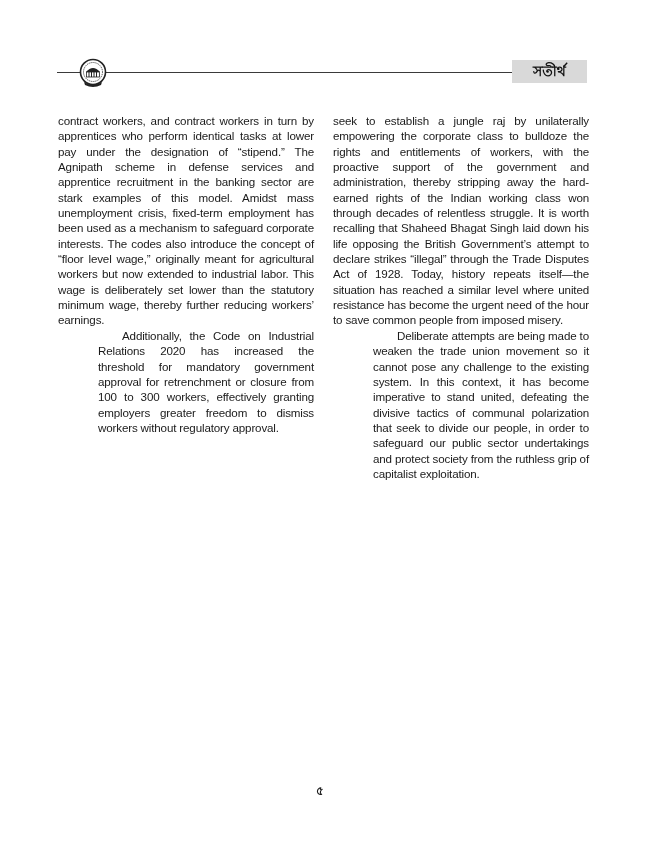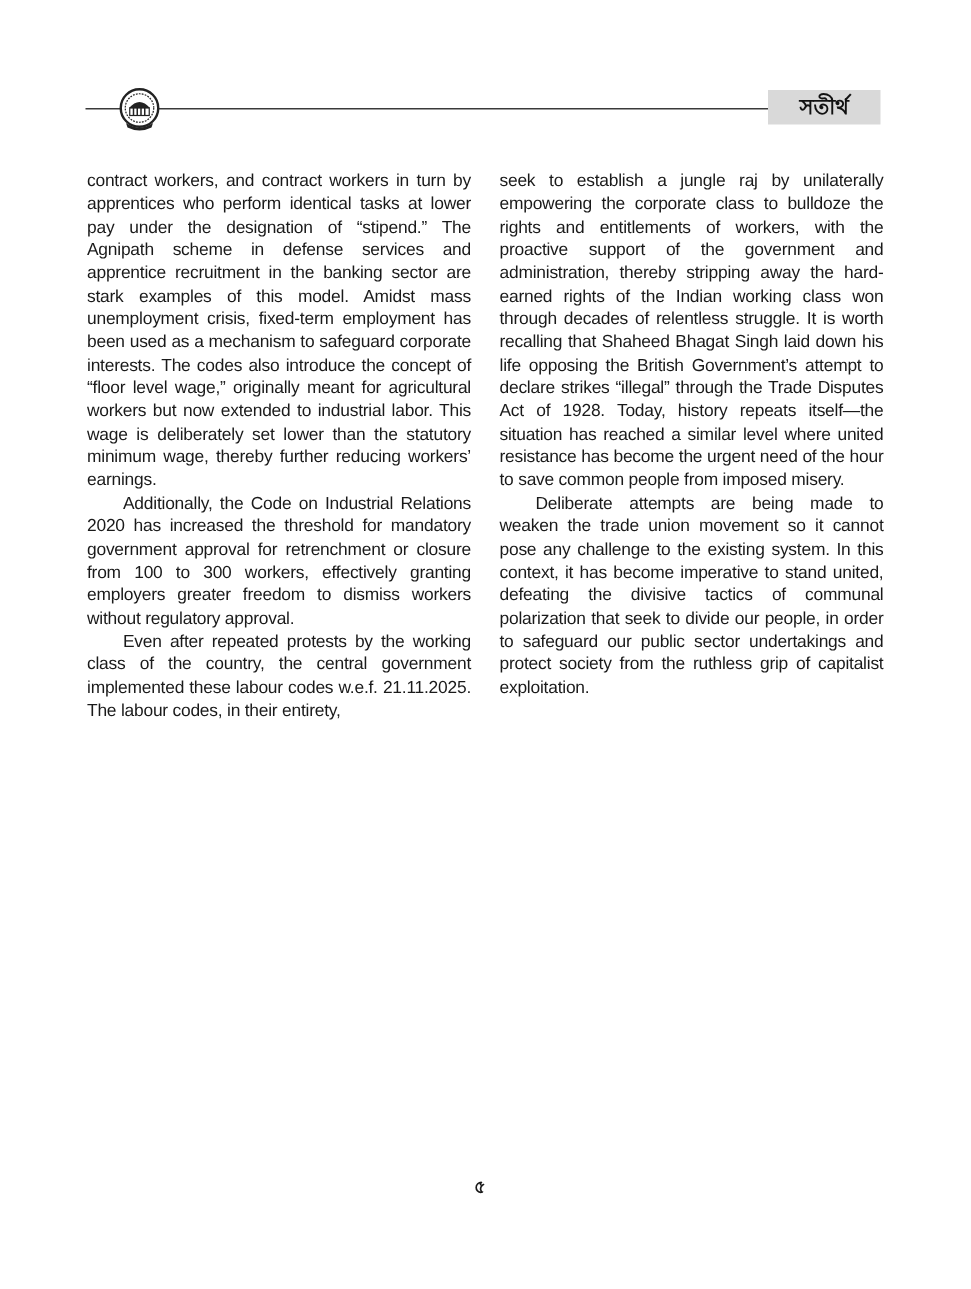--- a/index.html
+++ b/index.html
@@ -55,20 +55,21 @@
       letter-spacing: -0.15px;
     }
     .col-left { left: 58px; }
     .col-right { left: 333px; }
     .column p {
       margin: 0;
       padding: 0;
     }
     .column p.indent {
       text-indent: 24px;
+      margin-left: 40px;
     }
     .page-number {
       position: absolute;
       left: 316px;
       top: 782px;
       font-family: "DejaVu Sans", sans-serif;
       font-size: 12px;
       font-weight: bold;
       color: #1a1a1a;
     }
@@ -92,21 +93,20 @@
   </svg>
 </div>
 
 <div class="magazine-badge">
   <span>সতীর্থ</span>
 </div>
 
 <div class="column col-left">
   <p>contract workers, and contract workers in turn by apprentices who perform identical tasks at lower pay under the designation of “stipend.” The Agnipath scheme in defense services and apprentice recruitment in the banking sector are stark examples of this model. Amidst mass unemployment crisis, fixed-term employment has been used as a mechanism to safeguard corporate interests. The codes also introduce the concept of “floor level wage,” originally meant for agricultural workers but now extended to industrial labor. This wage is deliberately set lower than the statutory minimum wage, thereby further reducing workers’ earnings.</p>
   <p class="indent">Additionally, the Code on Industrial Relations 2020 has increased the threshold for mandatory government approval for retrenchment or closure from 100 to 300 workers, effectively granting employers greater freedom to dismiss workers without regulatory approval.</p>
-  <p class="indent">Even after repeated protests by the working class of the country, the central government implemented these labour codes w.e.f. 21.11.2025. The labour codes, in their entirety,</p>
 </div>
 
 <div class="column col-right">
   <p>seek to establish a jungle raj by unilaterally empowering the corporate class to bulldoze the rights and entitlements of workers, with the proactive support of the government and administration, thereby stripping away the hard-earned rights of the Indian working class won through decades of relentless struggle. It is worth recalling that Shaheed Bhagat Singh laid down his life opposing the British Government’s attempt to declare strikes “illegal” through the Trade Disputes Act of 1928. Today, history repeats itself—the situation has reached a similar level where united resistance has become the urgent need of the hour to save common people from imposed misery.</p>
   <p class="indent">Deliberate attempts are being made to weaken the trade union movement so it cannot pose any challenge to the existing system. In this context, it has become imperative to stand united, defeating the divisive tactics of communal polarization that seek to divide our people, in order to safeguard our public sector undertakings and protect society from the ruthless grip of capitalist exploitation.</p>
 </div>
 
 <div class="page-number">৫</div>
 
 </body></html>

